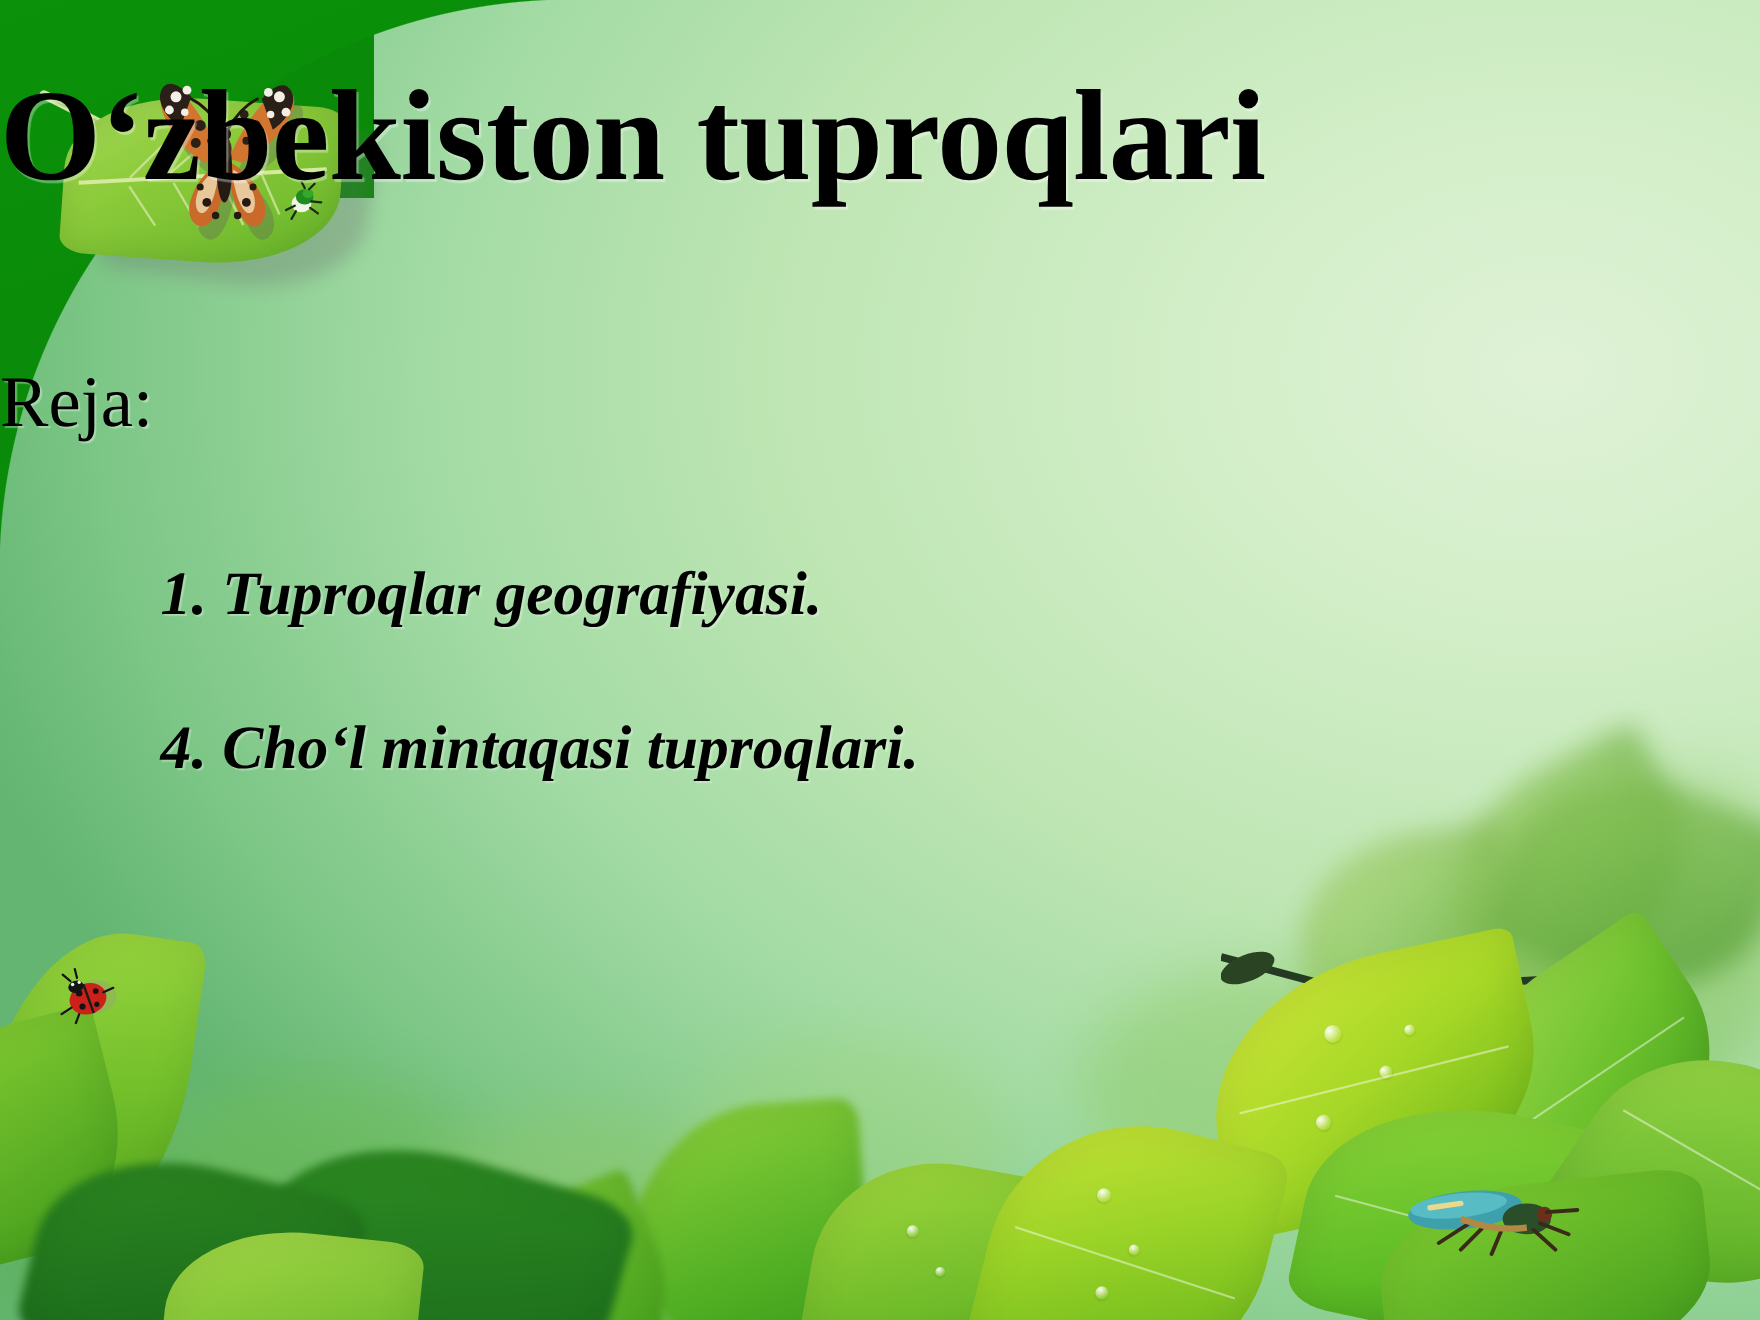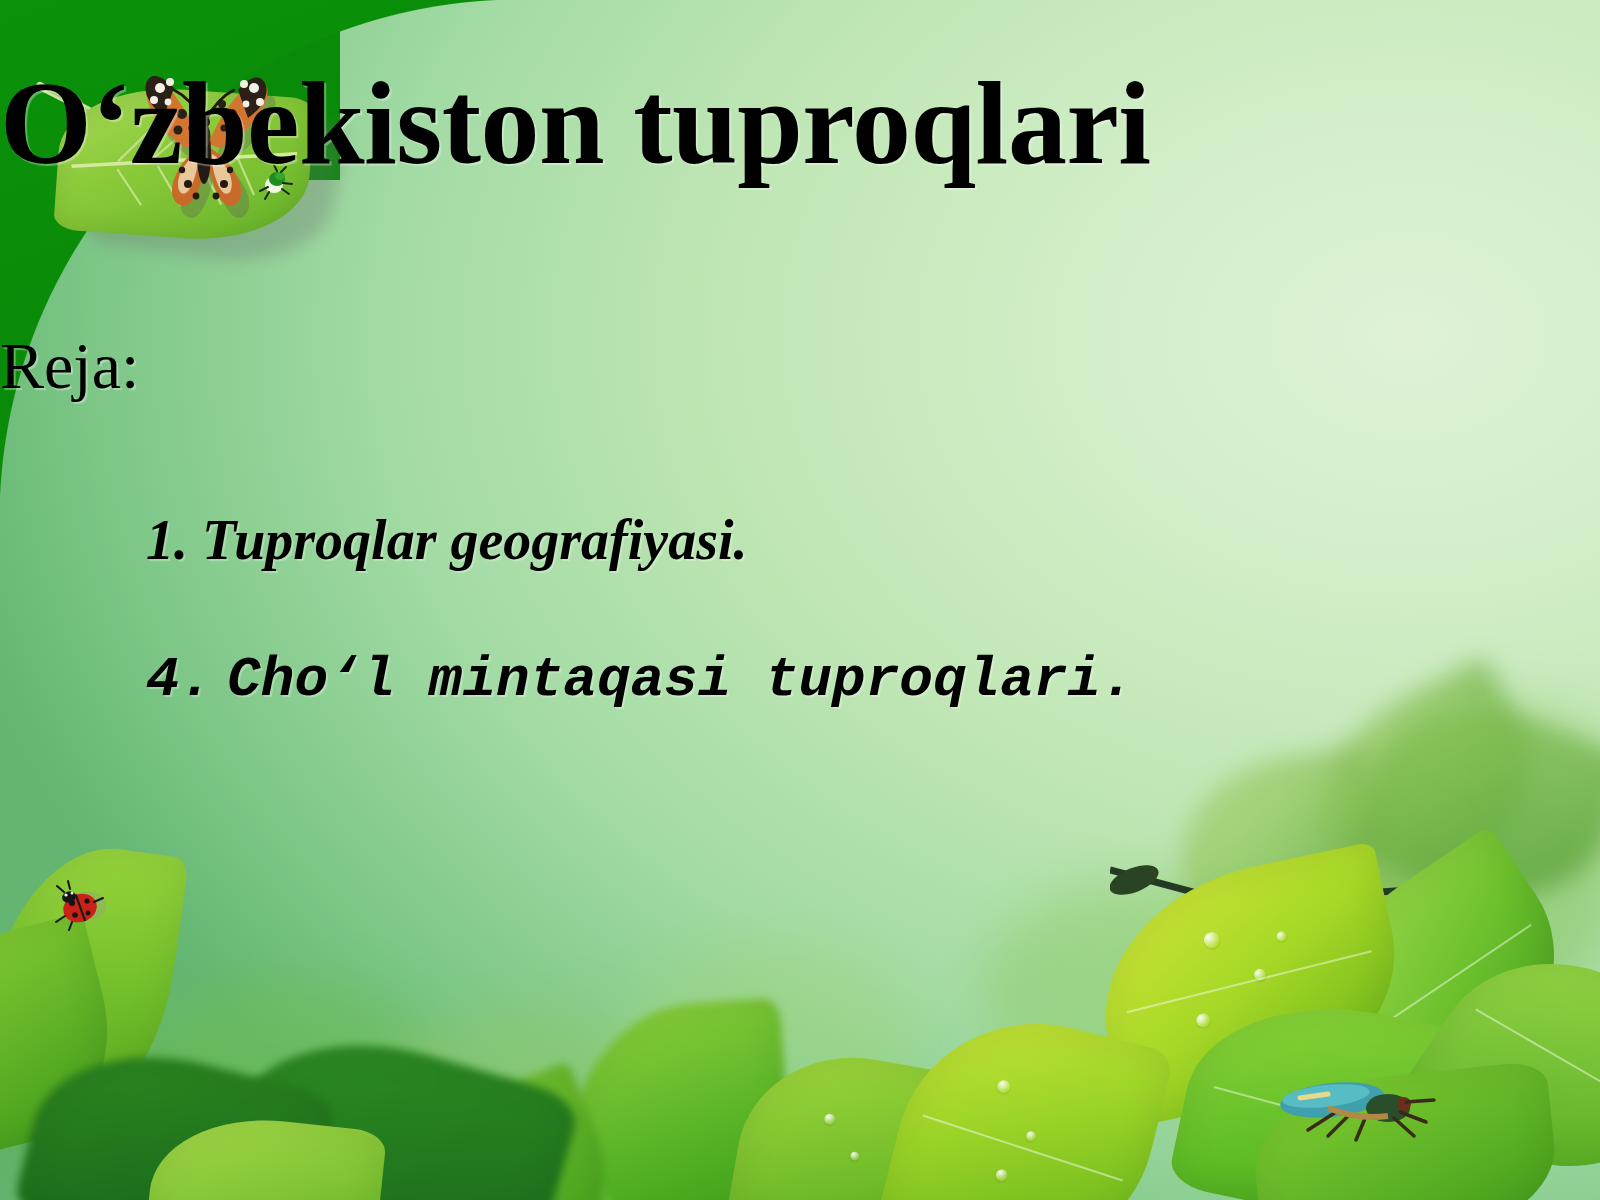--- a/index.html
+++ b/index.html
@@ -98,21 +98,21 @@
   .agenda-item {
     font-size: 56px;
     font-weight: bold;
     font-style: italic;
     color: #000000;
     line-height: 1;
     margin-bottom: 84px;
     white-space: nowrap;
     text-shadow: 2px 2px 1px rgba(255,255,255,.30);
   }
-  .agenda-item:last-child { margin-bottom: 0; font-family: Liberation Mono, monospace; }
+  .agenda-item:last-child { margin-bottom: 0; }
   .agenda-item .num { margin-right: 14px; }
 </style>
 </head>
 <body>
 
 <div id="slide">
 
   <div class="bg-layer" id="corner-wedge-2"></div>
   <div class="bg-layer" id="corner-wedge"></div>
 

